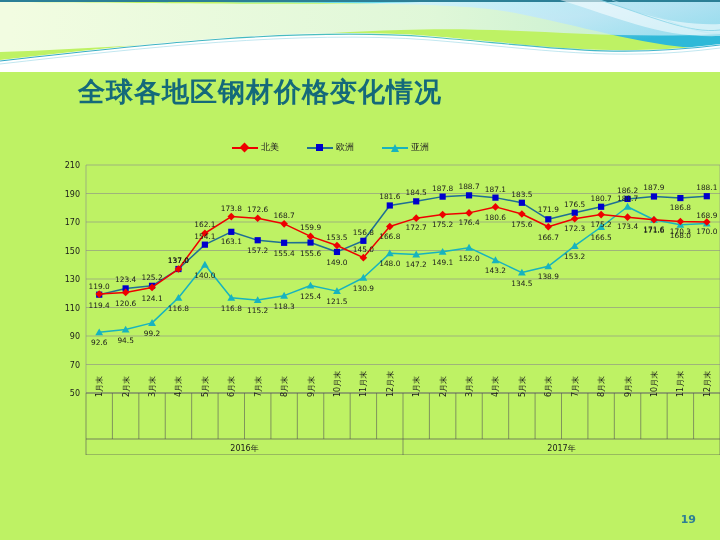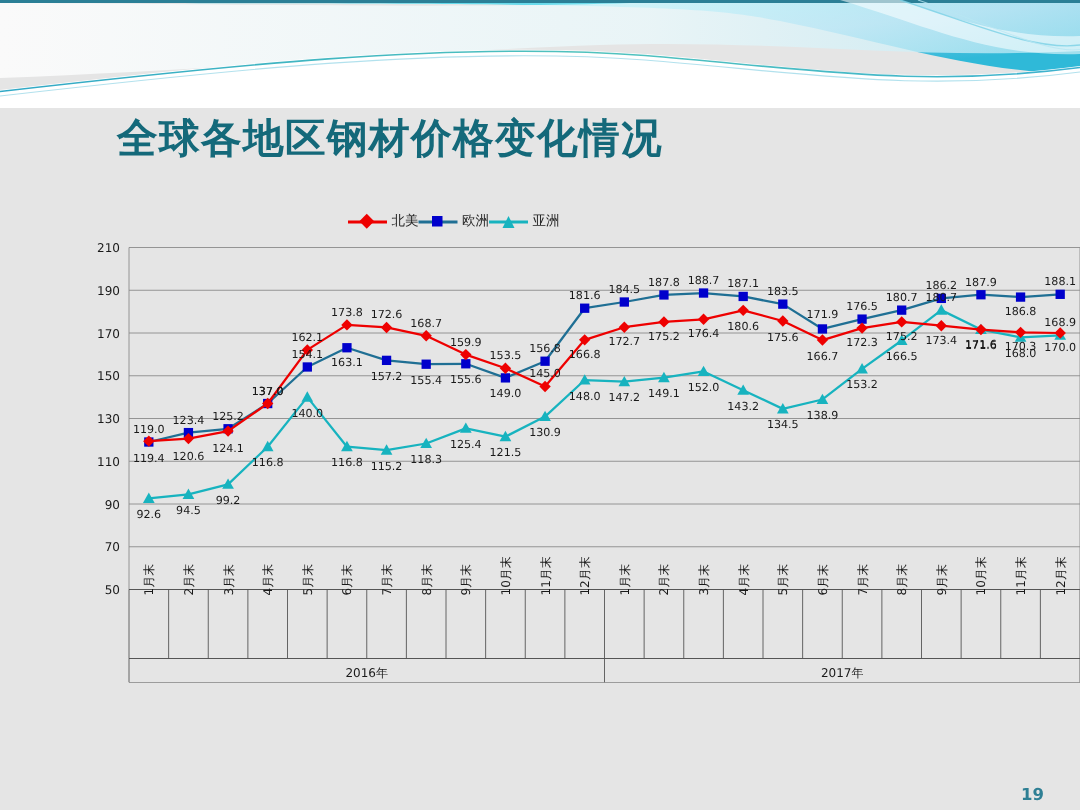--- a/index.html
+++ b/index.html
@@ -12,21 +12,21 @@
     overflow: hidden;
     font-family: "Liberation Sans", sans-serif;
     background: #ffffff;
     position: relative;
   }
   #slide {
     position: absolute;
     inset: 0;
     width: 720px;
     height: 540px;
-    background: #e5e5e5;
+    background: #bef264;
     overflow: hidden;
   }
   
   #banner {
     position: absolute;
     left: 0; top: 0;
     width: 720px; height: 72px;
     overflow: hidden;
   }
   
@@ -40,20 +40,21 @@
     color: #14697a;
     letter-spacing: 1px;
     white-space: nowrap;
   }
   
   #legend {
     position: absolute;
     left: 232px;
     top: 141px;
     display: flex;
+    gap: 28px;
     align-items: flex-start;
   }
   .legend-item {
     display: flex;
     align-items: center;
     gap: 3px;
     font-size: 9px;
     color: #222;
     font-family: "DejaVu Sans", sans-serif;
   }
@@ -103,21 +104,21 @@
   }
   .grouplbl {
     font-family: "DejaVu Sans", sans-serif;
     font-size: 8px;
     fill: #1a1a1a;
   }
   
   #pagenum {
     position: absolute;
     right: 24px;
-    bottom: 4px;
+    bottom: 14px;
     font-size: 11px;
     font-weight: bold;
     color: #2e7f94;
     font-family: "DejaVu Sans", sans-serif;
   }
 </style>
 </head>
 <body>
 
 <div id="slide">

